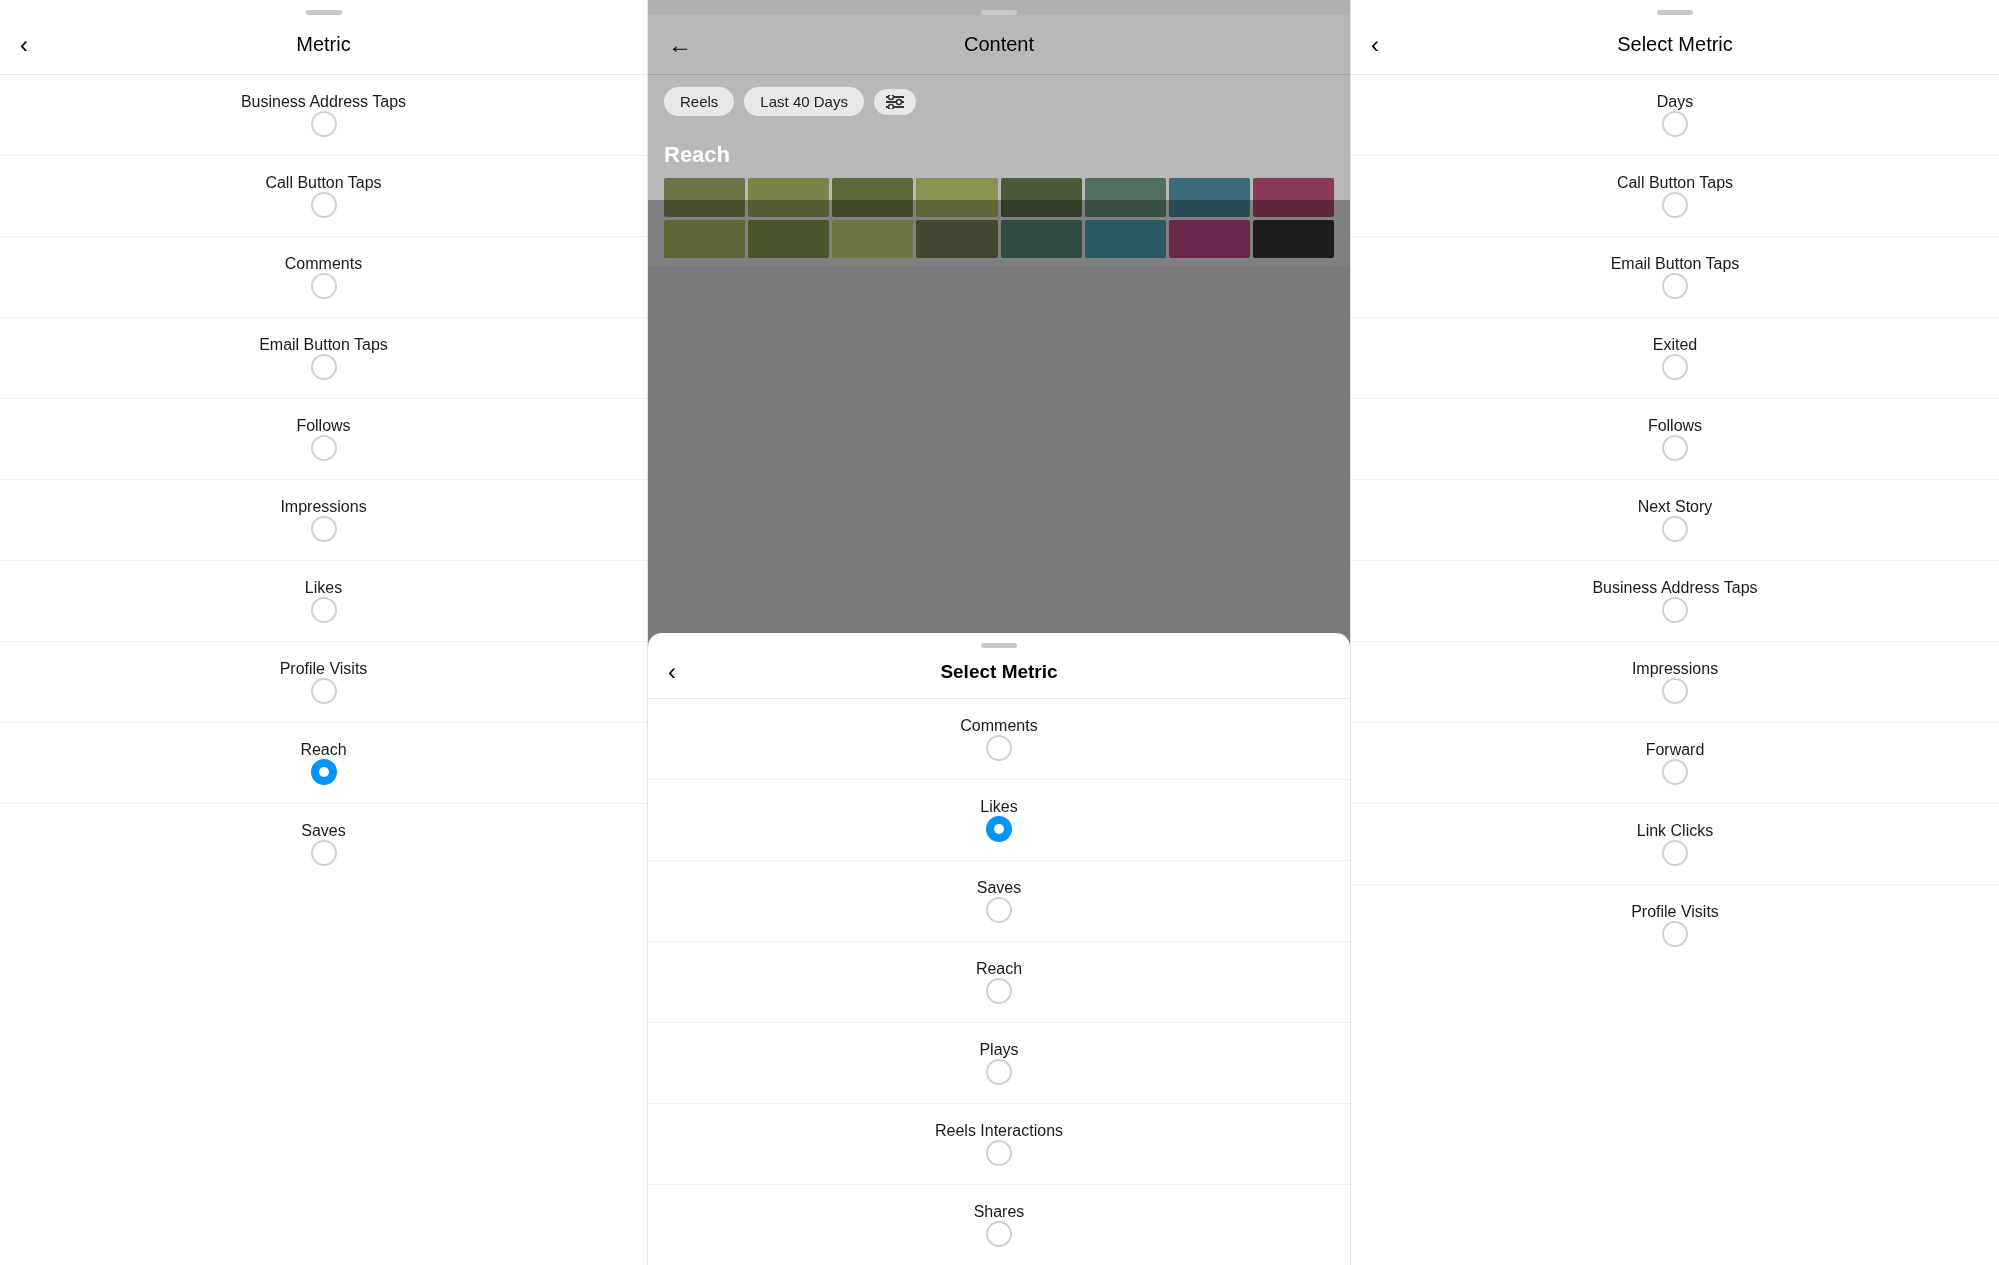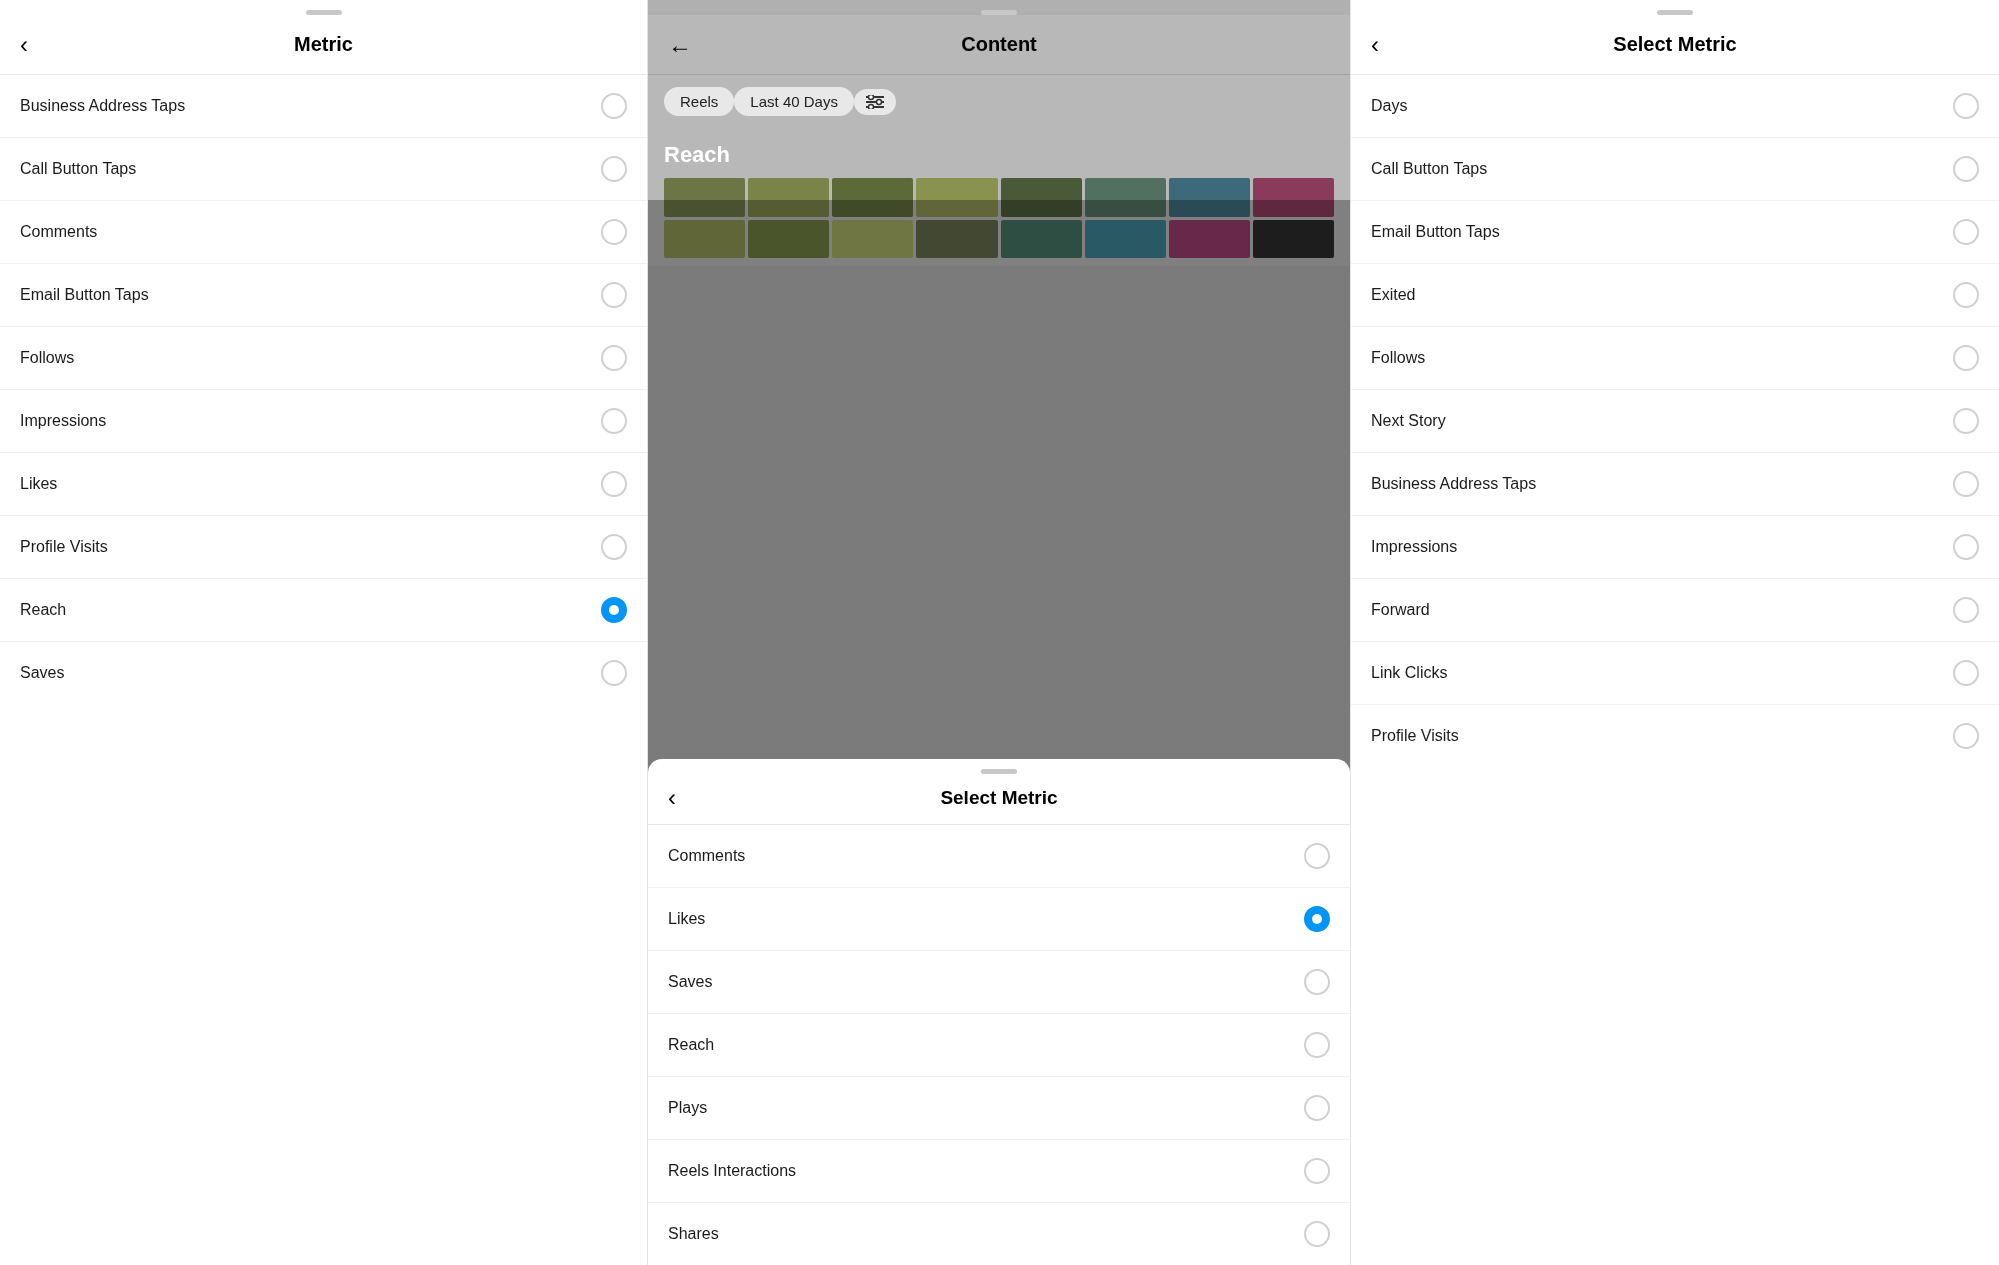--- a/index.html
+++ b/index.html
@@ -52,41 +52,42 @@
     .header {
       display: flex;
       align-items: center;
       padding: 14px 20px;
       border-bottom: 1px solid #e8e8e8;
       position: relative;
       min-height: 60px;
     }
     .header-title {
       font-size: 20px;
-      font-weight: 700;
+      font-weight: 400;
       position: absolute;
       left: 50%;
       transform: translateX(-50%);
       white-space: nowrap;
     }
     .back-btn {
       font-size: 24px;
       cursor: pointer;
       color: #000;
       background: none;
       border: none;
       padding: 0;
       line-height: 1;
       z-index: 1;
     }
 
     
     .filter-bar {
       display: flex;
       align-items: center;
+      gap: 10px;
       padding: 12px 16px;
       background: #b8b8b8;
     }
     .filter-chip {
       background: #e8e8e8;
       border-radius: 20px;
       padding: 6px 16px;
       font-size: 15px;
       font-weight: 500;
       color: #222;
@@ -165,23 +166,24 @@
     }
 
     
     .metric-list {
       list-style: none;
     }
     .metric-item {
       display: flex;
       align-items: center;
       justify-content: space-between;
-      padding: 18px 20px;
+      padding: 18px 36px;
       border-bottom: 1px solid #f0f0f0;
       cursor: pointer;
+      flex-direction: column;
     }
     .metric-item:last-child {
       border-bottom: none;
     }
     .metric-label {
       font-size: 16px;
       color: #1a1a1a;
     }
 
     

